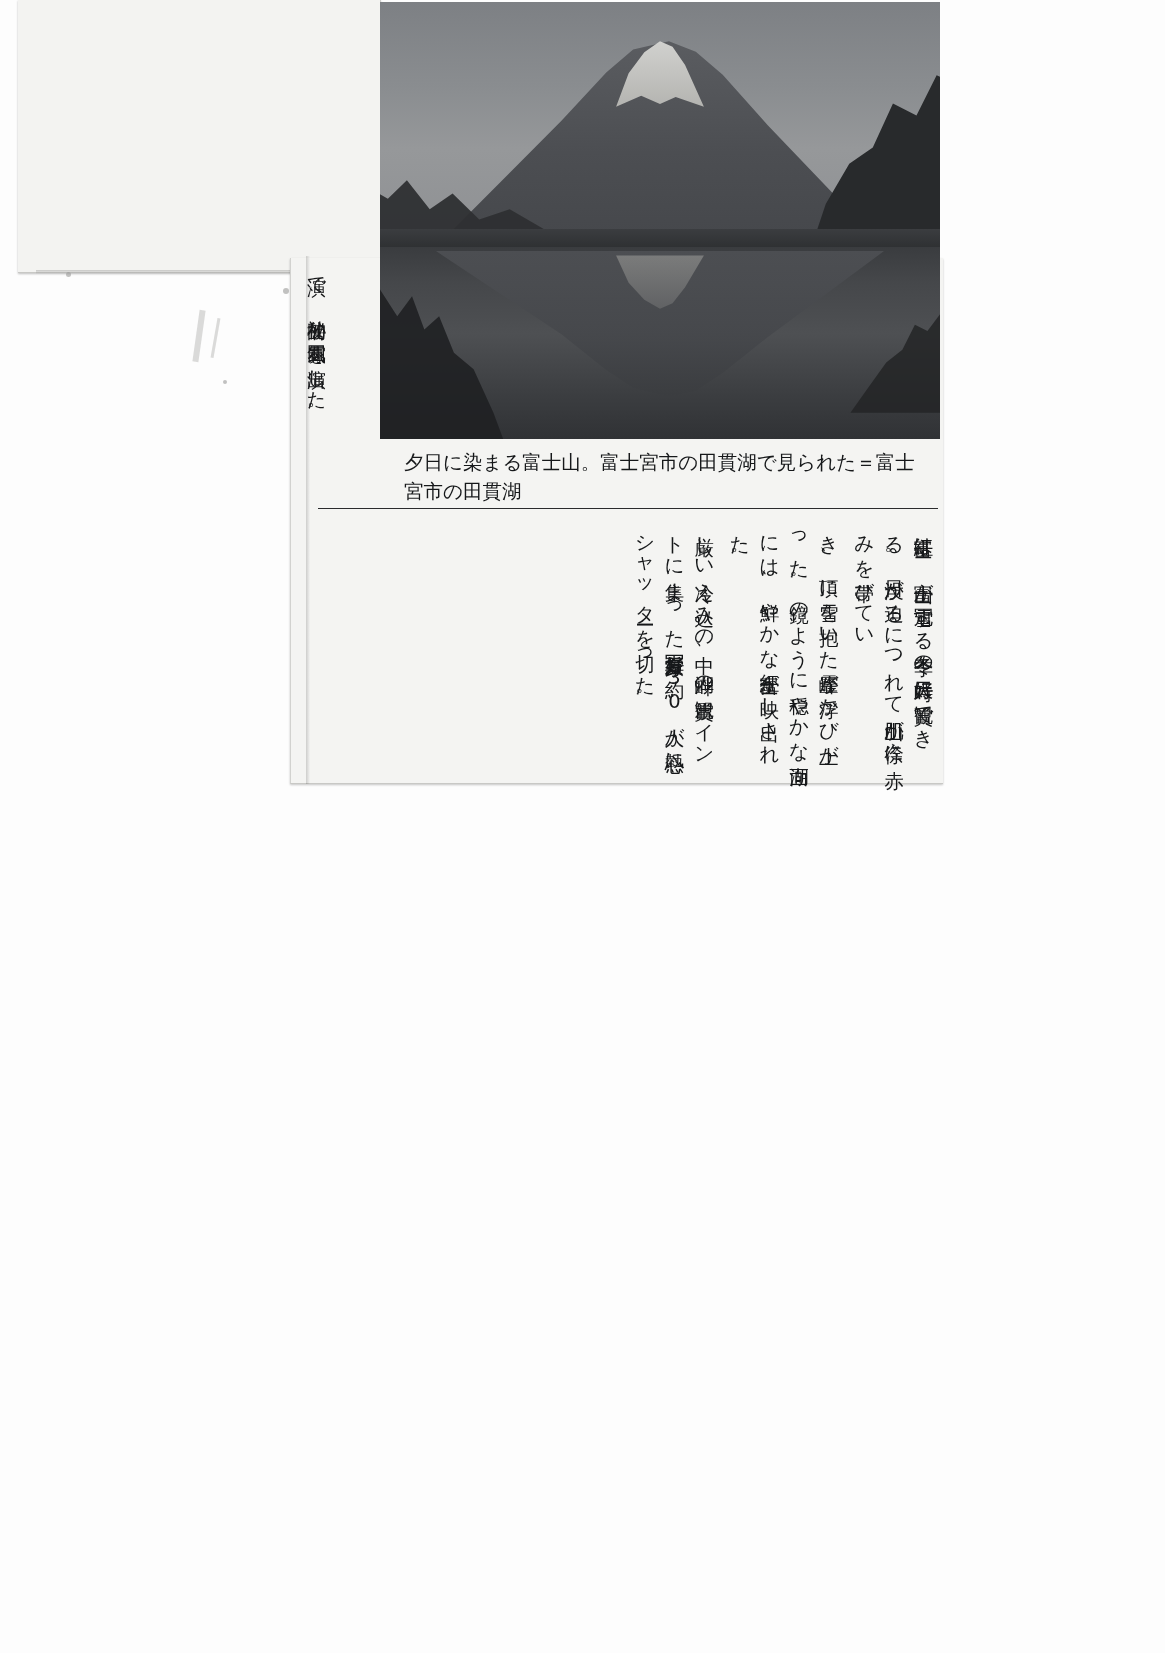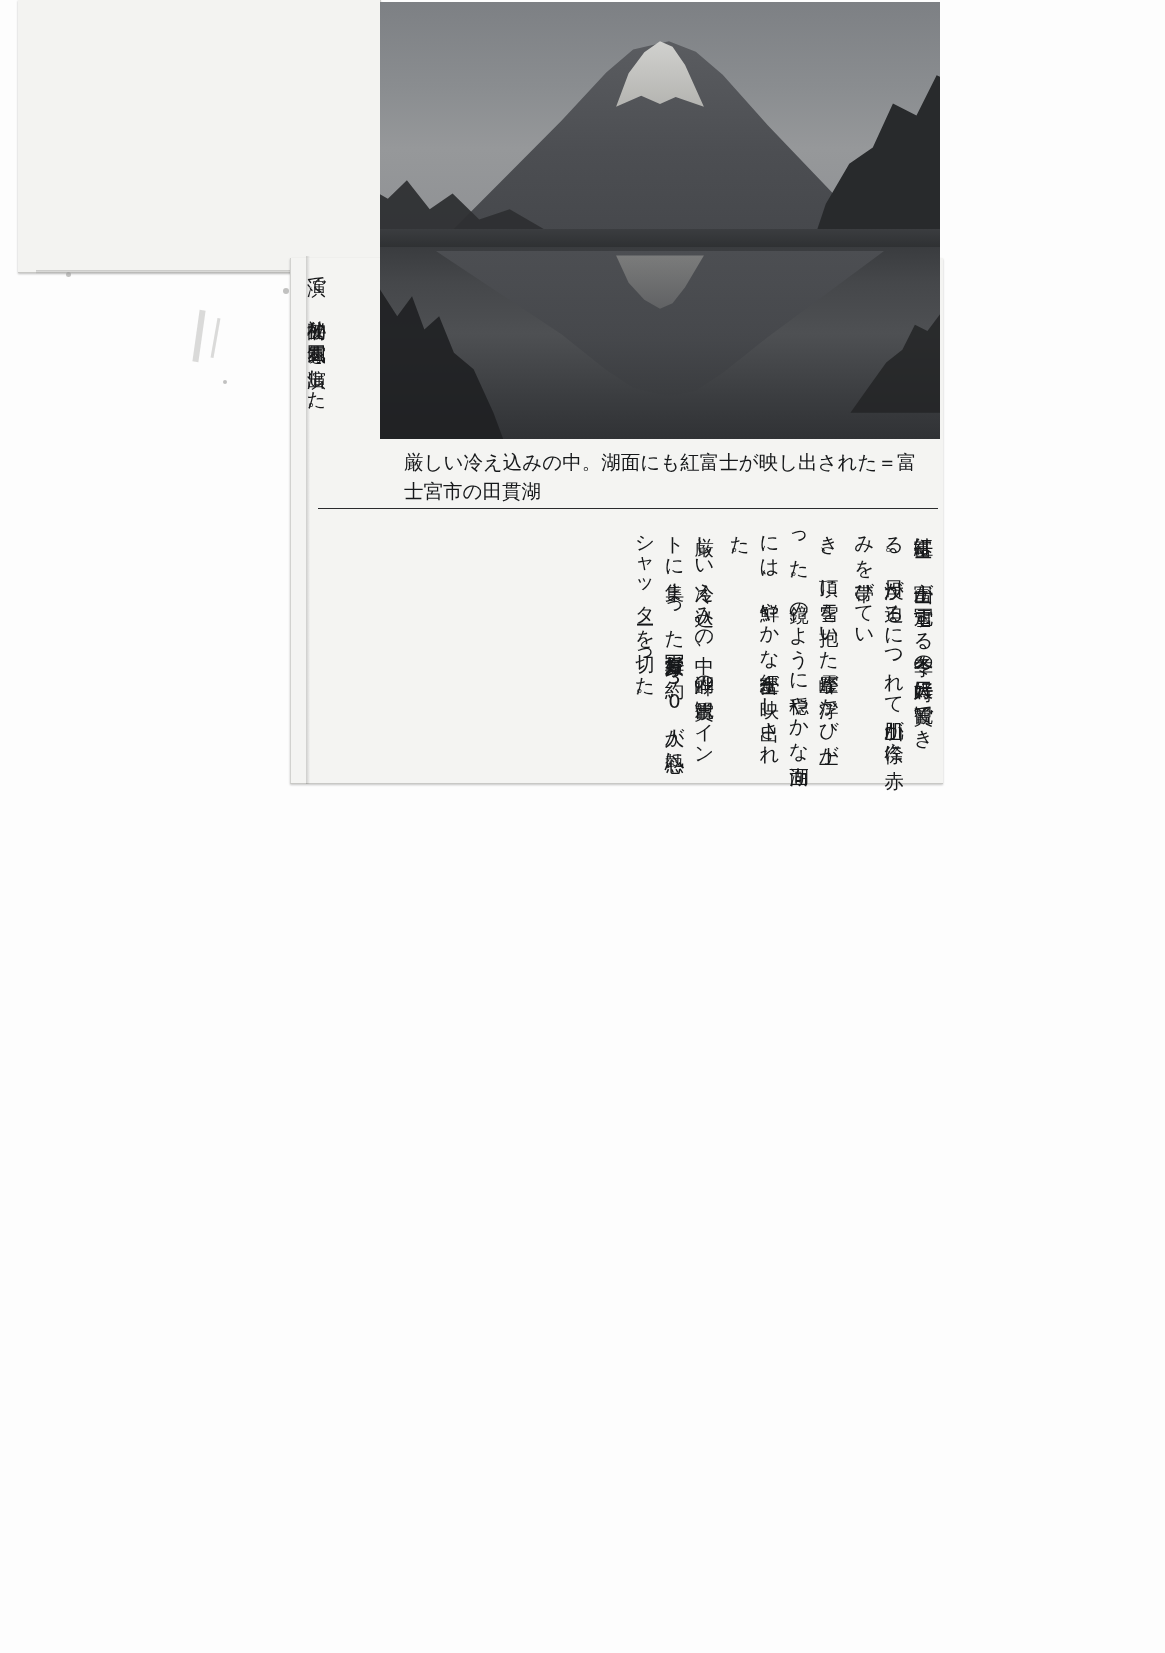--- a/index.html
+++ b/index.html
@@ -301,21 +301,21 @@
       <div class="ridge-right"></div>
       <div class="shoreline"></div>
       <div class="water"></div>
       <div class="reflection"></div>
       <div class="reflection-snow"></div>
       <div class="tree-fg"></div>
       <div class="tree-fg-r"></div>
     </div>
   </div>
 
-  <div class="caption">厳しい冷え込みの中。湖面にも紅富士が映し出された＝富士宮市の田貫湖</div>
+  <div class="caption">夕日に染まる富士山。富士宮市の田貫湖で見られた＝富士宮市の田貫湖</div>
 
   <div class="rule"></div>
 
   <div class="body-cols">
     <div class="vtext col">紅富士は、富士山が冠雪する冬季の好天時に観賞できる。日没が迫るにつれて山肌が徐々に赤みを帯びてい</div>
     <div class="vtext col">き、頂に雪を抱いた霊峰が浮かび上がった。鏡のように穏やかな湖面には、鮮やかな紅富士が映し出された。</div>
     <div class="vtext col">厳しい冷え込みの中、湖畔の観賞ポイントに集まった写真愛好家ら約30人が熱心にシャッターを切った。</div>
   </div>
 
   <div class="smudge" style="left:178px; top:310px; width:6px; height:52px; transform:rotate(8deg);"></div>

